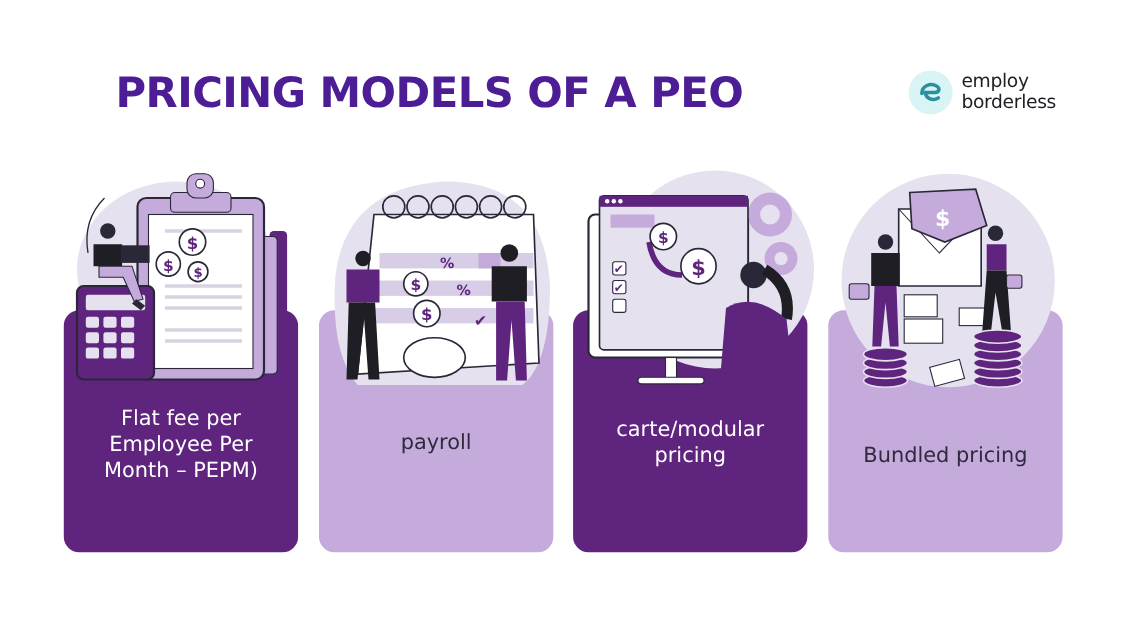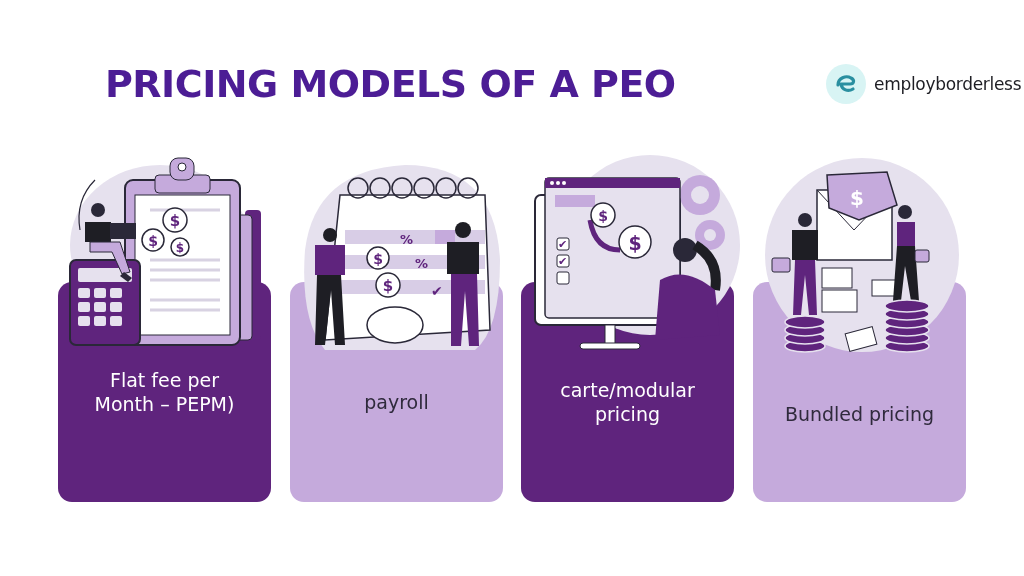--- a/index.html
+++ b/index.html
@@ -8,21 +8,21 @@
   .title {
     position: absolute; left: 57px; top: 62px;
     font-family: "DejaVu Sans", sans-serif; font-weight: 700;
     font-size: 38px; letter-spacing: -0.5px; color: #4c1d95; margin-left: 48px;
   }
   .logo { position: absolute; left: 826px; top: 64px; display: flex; align-items: center; }
   .logo-mark {
     width: 40px; height: 40px; border-radius: 50%; background: #d8f4f4;
     display: flex; align-items: center; justify-content: center; margin-right: 8px;
   }
-  .logo-text { display: flex; flex-direction: row; line-height: 19px; }
+  .logo-text { display: flex; flex-direction: column; line-height: 19px; }
   .logo-text span { font-family: "DejaVu Sans", sans-serif; font-size: 17px; color: #1e1e24; letter-spacing: -0.3px; }
 
   .card { position: absolute; top: 282px; width: 213px; height: 220px; border-radius: 14px; }
   .card.dark { background: #5f247d; }
   .card.light { background: #c5aadc; }
   .card-label {
     position: absolute; left: 0; right: 0; text-align: center;
     font-family: "DejaVu Sans", sans-serif; font-size: 19px; line-height: 24px; font-weight: 500;
     padding: 0 4px;
   }
@@ -44,20 +44,21 @@
   </div>
   <div class="logo-text">
     <span>employ</span>
     <span>borderless</span>
   </div>
 </div>
 
 <div class="card dark" style="left:58px;">
   <div class="card-label" style="top:86px;">
     <div>Flat fee per</div>
+    <div>Employee Per</div>
     <div>Month – PEPM)</div>
   </div>
 </div>
 <svg class="illus" style="left:50px;" viewBox="0 0 230 205">
   <ellipse cx="110" cy="95" rx="90" ry="80" fill="#e6e1ee"></ellipse>
   <path d="M45 30 Q25 50 30 80" stroke="#2a2838" fill="none" stroke-width="1.2"></path>
   <rect x="195" y="60" width="16" height="130" rx="4" fill="#5f247d"></rect>
   <rect x="180" y="65" width="22" height="125" rx="4" fill="#c5aadc" stroke="#2a2838"></rect>
   <rect x="75" y="30" width="115" height="165" rx="8" fill="#c5aadc" stroke="#2a2838" stroke-width="2"></rect>
   <rect x="85" y="45" width="95" height="140" fill="#ffffff" stroke="#2a2838"></rect>

